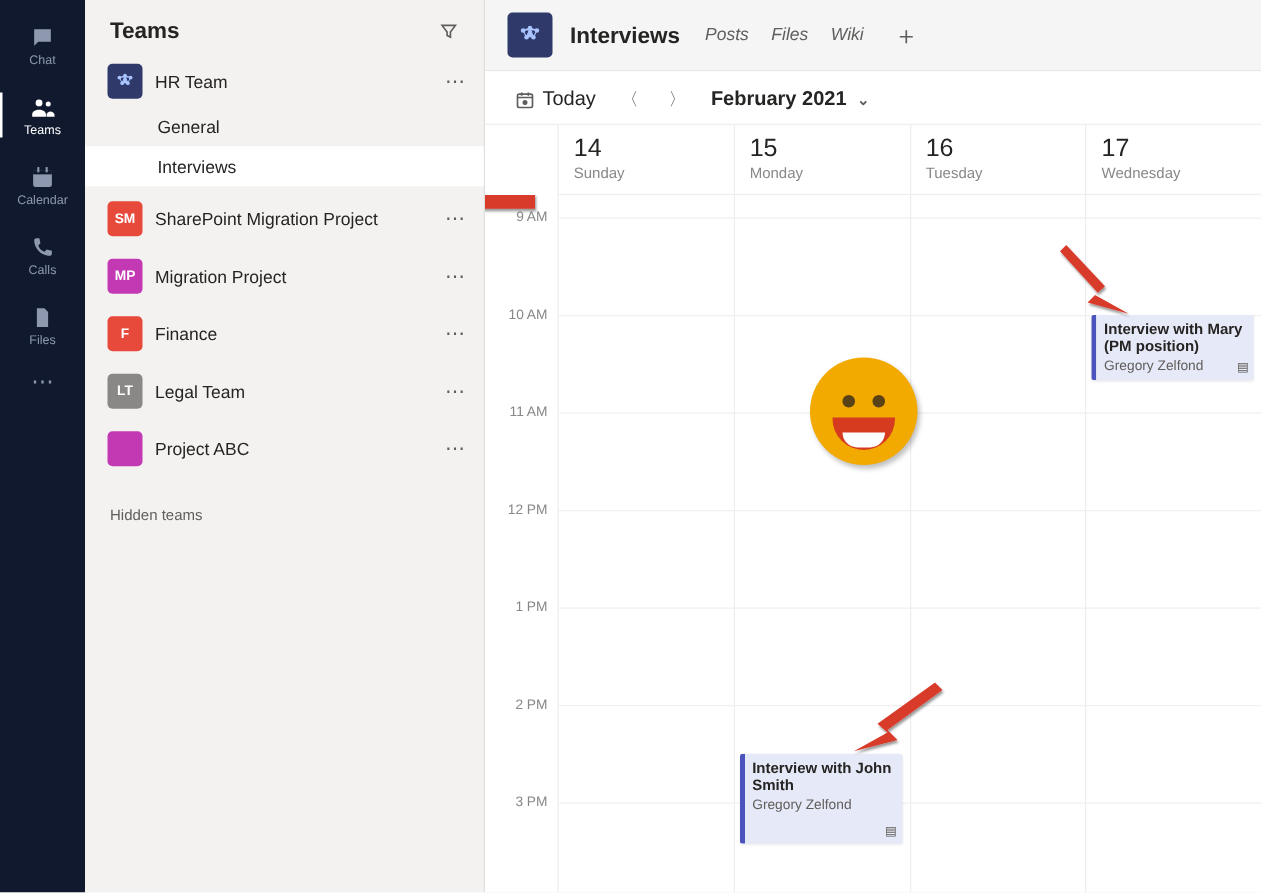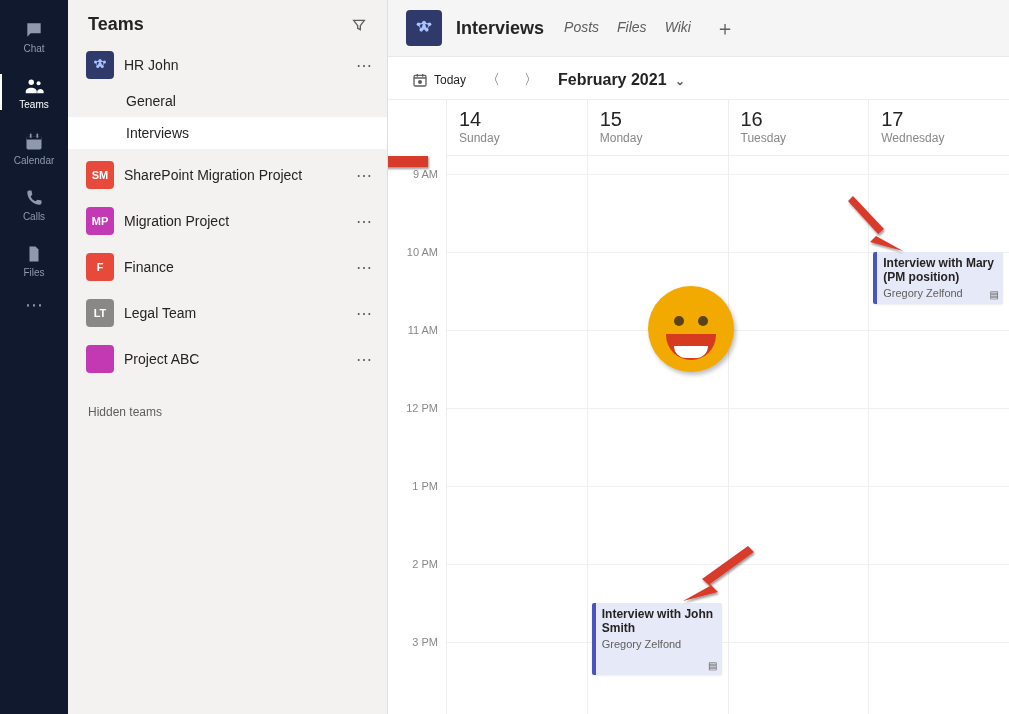--- a/index.html
+++ b/index.html
@@ -99,21 +99,21 @@
   .ch-tab { font-size:14px; color:#605e5c; padding:6px 0; cursor:pointer; border-bottom:3px solid transparent;font-style:italic;}
   .ch-tab.active { color:#5b5fc7; border-bottom-color:#5b5fc7;}
   .ch-add { margin-left:10px; color:#605e5c; font-size:20px; cursor:pointer; font-weight:300;}
   
   .cal-toolbar {
     display:flex; align-items:center; gap:16px;
     padding: 14px 24px 10px;
     background:#fff;
     border-bottom:1px solid #eee;
   }
-  .today-btn { display:flex; align-items:center; gap:6px; color:#252423; cursor:pointer; font-size:12px;}
+  .today-btn { display:flex; align-items:center; gap:6px; color:#252423; cursor:pointer; font-size:16px;}
   .nav-arrow { color:#605e5c; cursor:pointer; font-size:14px; padding:0 4px;}
   .month-label { font-weight:700; font-size:16px;}
   .chev-down { font-size:12px; color:#605e5c; margin-left:4px;}
   
   .cal-grid {
     flex:1; background:#fff; display:flex; flex-direction:column; overflow:hidden; position:relative;
   }
   .day-headers {
     display:flex; margin-left:58px; border-bottom:1px solid #eee;
   }
@@ -245,21 +245,21 @@
     <div class="team-avatar" style="background:#2f3a6b">
       <svg width="18" height="18" viewBox="0 0 24 24" fill="#a9c4ff">
           <circle cx="6" cy="8" r="2"></circle>
           <circle cx="12" cy="6" r="2"></circle>
           <circle cx="18" cy="8" r="2"></circle>
           <circle cx="9" cy="14" r="2"></circle>
           <circle cx="15" cy="14" r="2"></circle>
           <path stroke="#a9c4ff" stroke-width="1" d="M6 8l6-2 6 2M9 14l3-8 3 8M6 8l3 6M18 8l-3 6"></path>
         </svg>
     </div>
-    <div class="team-name">HR John</div>
+    <div class="team-name">HR Team</div>
     <div class="more-dots">⋯</div>
   </div>
   <div class="channel-row">General</div>
   <div class="channel-row selected">Interviews</div>
 
   <div style="height:6px"></div>
 
   <div class="team-row">
     <div class="team-avatar" style="background:#e74a3a">SM</div>
     <div class="team-name">SharePoint Migration Project</div>

